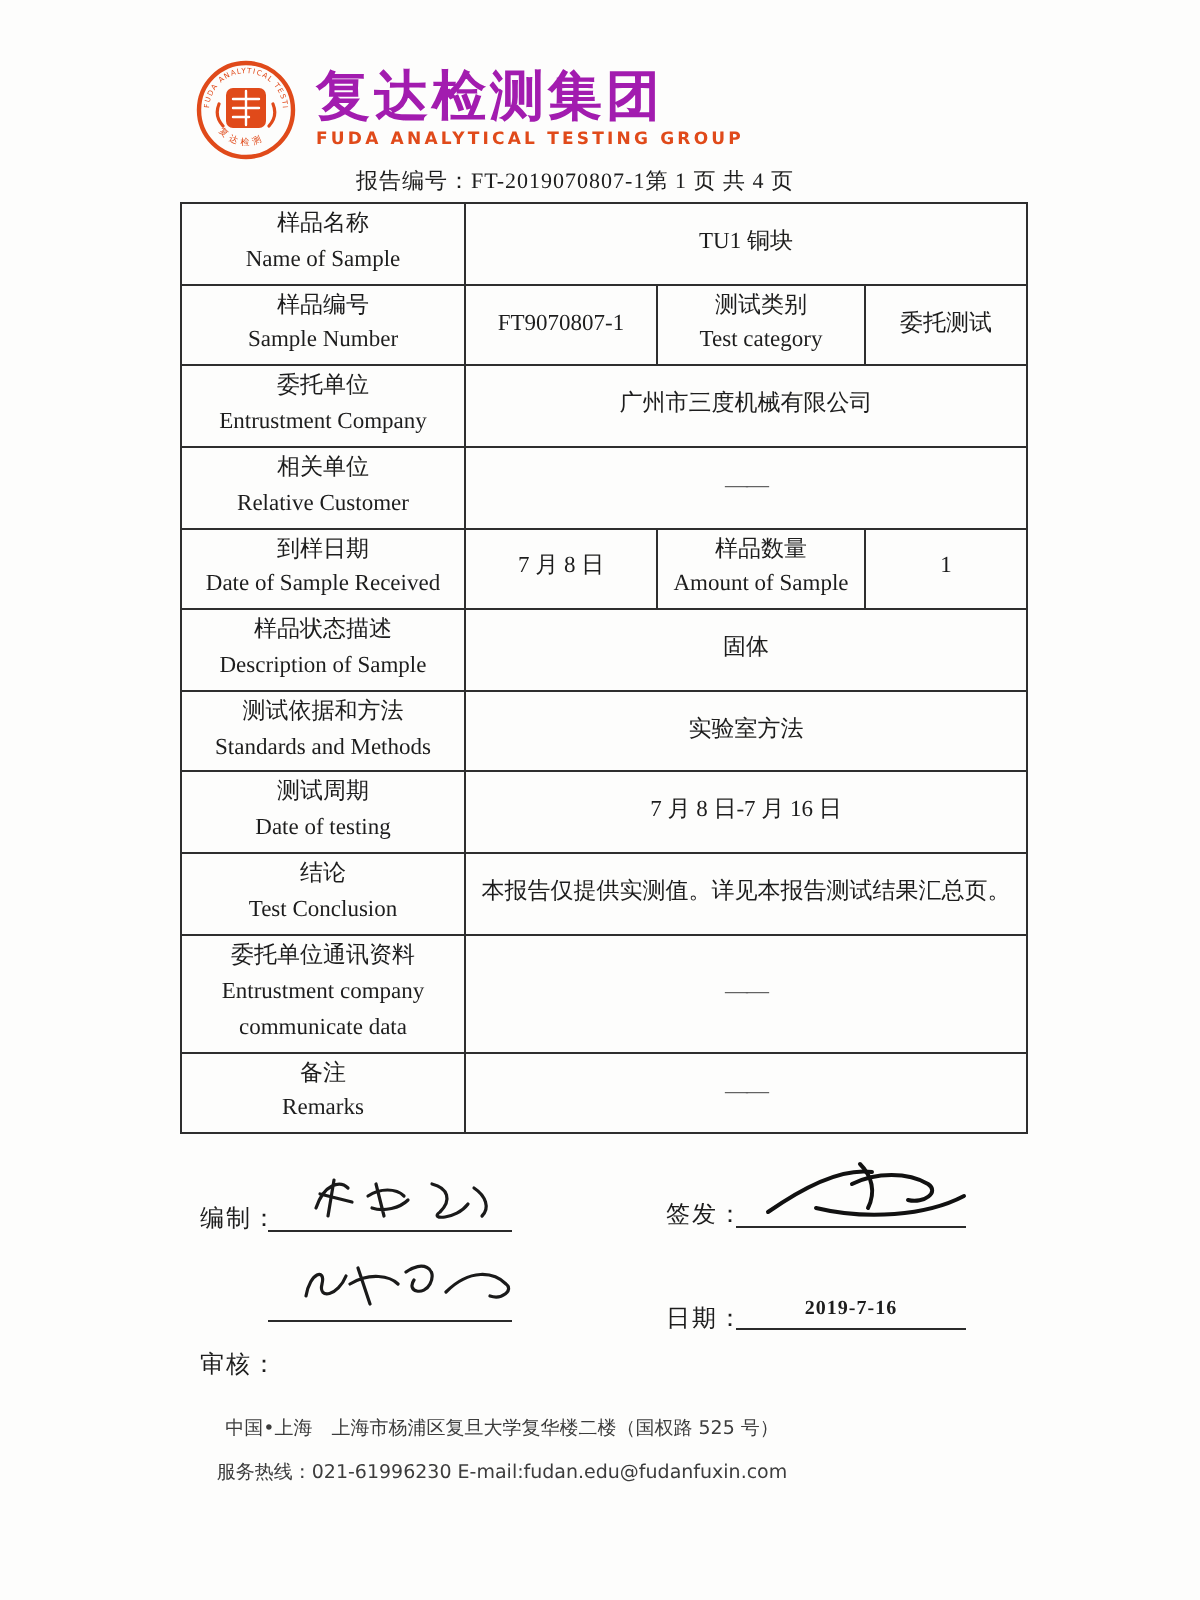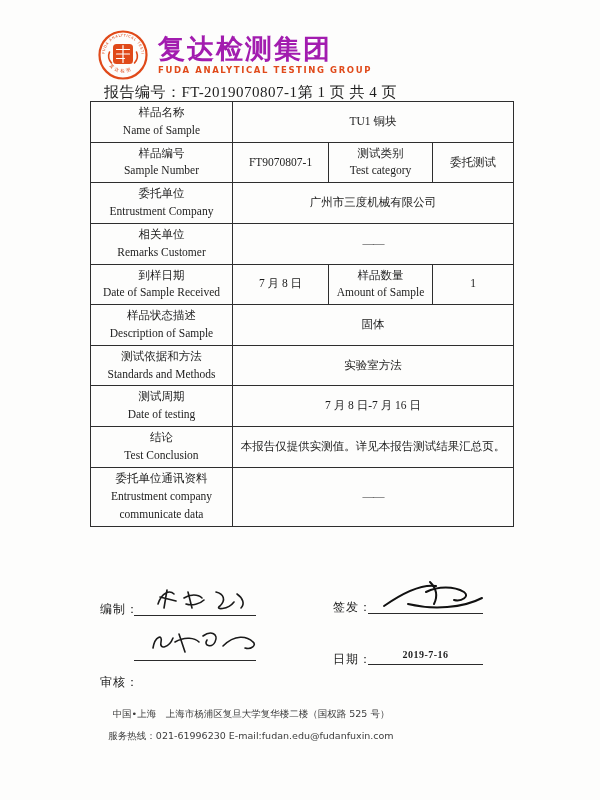--- a/index.html
+++ b/index.html
@@ -11,23 +11,23 @@
     color:#1d1d1d;
   }
 
   
   .logo-wrap { position:absolute; left:97px; top:29px; display:flex; align-items:center; gap:9px; }
   .brand-cn { font-size:27px; font-weight:900; letter-spacing:2px; line-height:1; font-family:"DejaVu Sans",sans-serif; }
   .brand-en { font-size:8.5px; font-weight:bold; letter-spacing:1.6px; margin-top:3px; font-family:"DejaVu Sans",sans-serif; }
 
   
   .report-line {
-    position:absolute; left:104px; top:83px; width:423px;
-    display:flex; justify-content:flex-start;
-    font-size:15px; letter-spacing:0.5px;
+    position:absolute; left:76px; top:83px; width:423px;
+    display:flex; justify-content:center;
+    font-size:11px; letter-spacing:0.5px;
   }
 
   
   table.report-table {
     position:absolute; left:90px; top:101px;
     border-collapse:collapse; table-layout:fixed; width:423px;
   }
   table.report-table td {
     border:1px solid #2e2e2e; text-align:center; vertical-align:middle;
     font-size:11.5px; line-height:1.55; padding:2px 3px;
@@ -117,21 +117,21 @@
       <tr class="h-reg">
         <td class="lbl">
           <div>委托单位</div>
             <div>Entrustment Company</div>
         </td>
         <td colspan="3">广州市三度机械有限公司</td>
       </tr>
       <tr class="h-sm">
         <td class="lbl">
           <div>相关单位</div>
-            <div>Remarks Customer</div>
+            <div>Relative Customer</div>
         </td>
         <td colspan="3" class="dash">——</td>
       </tr>
       <tr class="h-reg">
         <td class="lbl">
           <div>到样日期</div>
             <div>Date of Sample Received</div>
         </td>
         <td>7 月 8 日</td>
         <td class="lbl">
@@ -166,20 +166,27 @@
           <div>结论</div>
             <div>Test Conclusion</div>
         </td>
         <td colspan="3">本报告仅提供实测值。详见本报告测试结果汇总页。</td>
       </tr>
       <tr class="h-tall">
         <td class="lbl">
           <div>委托单位通讯资料</div>
             <div>Entrustment company</div>
             <div>communicate data</div>
+        </td>
+        <td colspan="3" class="dash">——</td>
+      </tr>
+      <tr class="h-sm">
+        <td class="lbl">
+          <div>备注</div>
+            <div>Remarks</div>
         </td>
         <td colspan="3" class="dash">——</td>
       </tr>
     </tbody>
   </table>
 
   <span class="sig-label" style="left:100px; top:601px;">编制：</span>
   <span class="sig-line" style="left:134px; top:588px; width:122px; height:28px;"></span>
   <svg class="sig-svg" style="left:150px; top:584px;" width="100" height="30" viewBox="0 0 100 30">
     <g fill="none" stroke="#1a1a1a" stroke-width="1.6" stroke-linecap="round">

